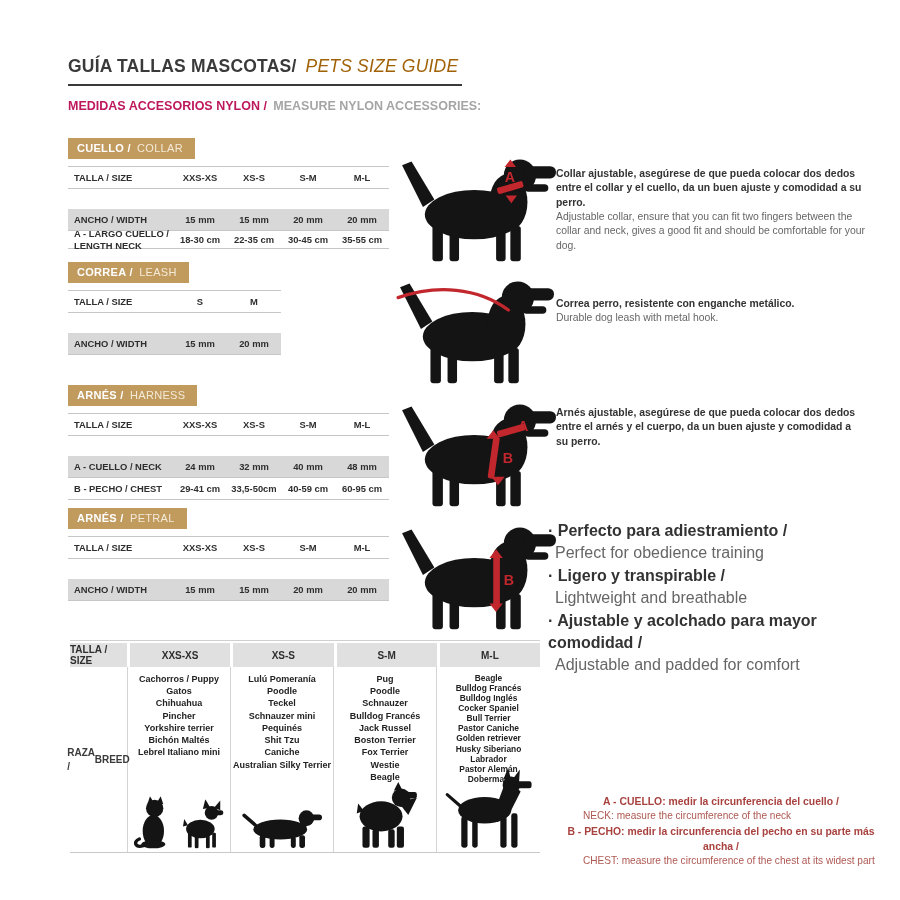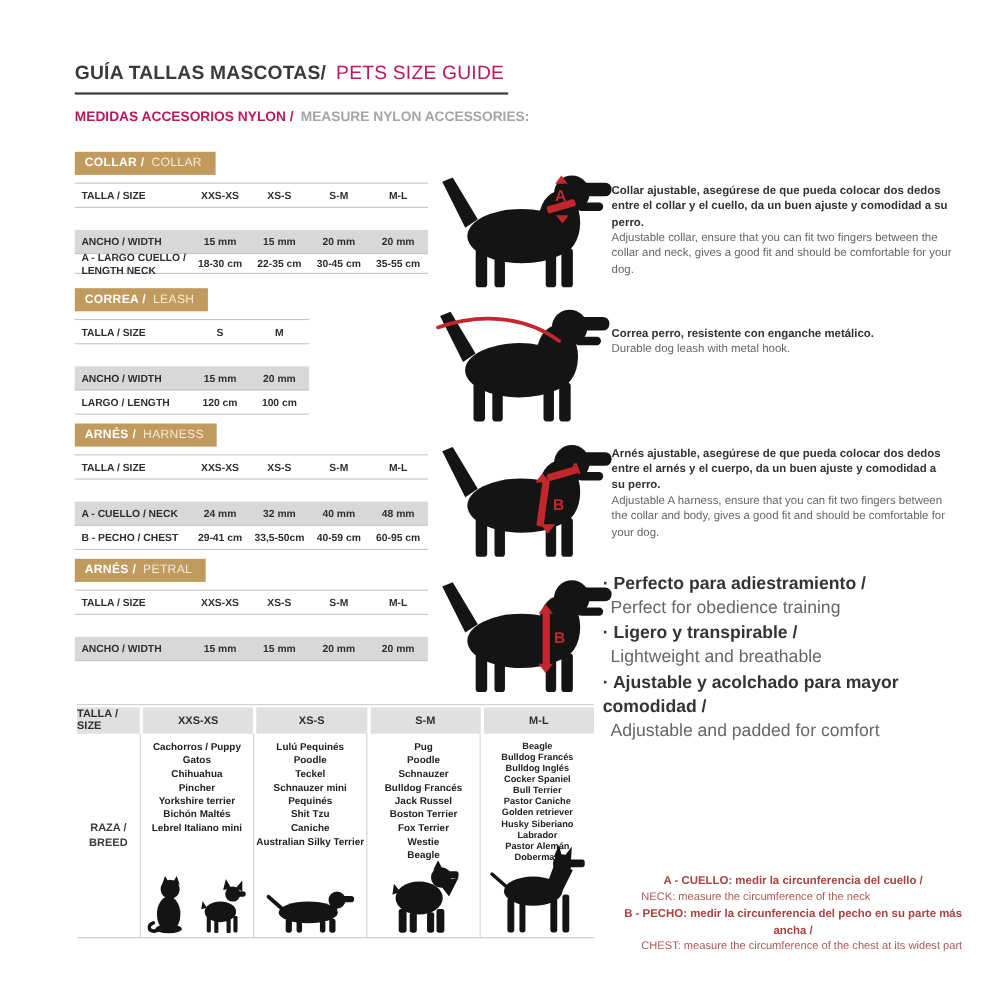--- a/index.html
+++ b/index.html
@@ -11,21 +11,21 @@
   }
   *{margin:0;padding:0;box-sizing:border-box;}
   html,body{background:#fff;}
   .page{position:relative;width:900px;height:900px;background:#fff;overflow:hidden;
         font-family:"Liberation Sans",sans-serif;color:var(--text-dark);}
 
   
   .title{position:absolute;left:68px;top:56px;width:394px;padding-bottom:7px;
          border-bottom:2px solid #3a3a3a;font-size:17.5px;letter-spacing:.2px;}
   .title-bold{font-weight:800;}
-  .title-light{font-weight:400;color:#be185d;margin-left:4px;}
+  .title-light{font-weight:400;color:#a16207;margin-left:4px;font-style:italic;}
   .subtitle{position:absolute;left:68px;top:99px;font-size:12.5px;font-weight:700;}
   .sub-bold{color:#be185d;}
   .sub-light{color:#a5a5a5;margin-left:3px;}
 
   
   .bar{position:absolute;left:68px;height:21px;line-height:21px;background:var(--tan);
        padding:0 12px 0 9px;font-size:11px;letter-spacing:.3px;}
   .bar-bold{color:#fff;font-weight:800;}
   .bar-light{color:#f4ead7;font-weight:400;margin-left:3px;}
 
@@ -57,21 +57,21 @@
                  font-weight:800;font-size:15px;}
 
   
   .breedtbl{position:absolute;left:70px;top:640px;width:470px;border-top:1px solid #d0d0d0;}
   .bt-head{display:flex;gap:3px;margin-top:2px;}
   .bt-hc{background:#e0e0e0;height:24px;display:flex;align-items:center;justify-content:center;
          font-weight:700;font-size:10px;color:#2e2e2e;}
   .bt-hc.lab{width:58px;}
   .bt-hc.col{width:102px;}
   .bt-body{display:flex;height:186px;border-bottom:1px solid #c9c9c9;}
-  .bt-lab{width:58px;border-right:1px solid #d4d4d4;display:flex;flex-direction:column;
+  .bt-lab{width:58px;border-right:1px solid #d4d4d4;display:flex;flex-direction:row;
           align-items:center;justify-content:center;font-weight:700;font-size:10px;line-height:1.35;}
   .bt-col{width:103px;position:relative;border-right:1px solid #d4d4d4;}
   .bt-col:last-child{border-right:none;}
   .breeds{padding-top:6px;text-align:center;font-weight:700;font-size:9px;line-height:1.36;color:#222;}
   .bt-col.tight .breeds{font-size:8.4px;line-height:1.2;}
   .sil{position:absolute;bottom:2px;left:0;right:0;display:flex;justify-content:center;
        align-items:flex-end;gap:4px;}
 
   
   .notes{position:absolute;left:556px;top:794px;width:330px;font-size:10.4px;line-height:1.45;}
@@ -171,21 +171,21 @@
   <div class="title">
     <span class="title-bold">GUÍA TALLAS MASCOTAS/</span>
     <span class="title-light">PETS SIZE GUIDE</span>
   </div>
   <div class="subtitle">
     <span class="sub-bold">MEDIDAS ACCESORIOS NYLON /</span>
     <span class="sub-light">MEASURE NYLON ACCESSORIES:</span>
   </div>
 
   <div class="bar" style="top:138px">
-    <span class="bar-bold">COLLAR /</span>
+    <span class="bar-bold">CUELLO /</span>
     <span class="bar-light">COLLAR</span>
   </div>
   <div class="tbl" style="top:166px;width:321px">
     <div class="trow h22">
       <div class="tc lab">TALLA / SIZE</div>
       <div class="tc val">XXS-XS</div>
       <div class="tc val">XS-S</div>
       <div class="tc val">S-M</div>
       <div class="tc val">M-L</div>
     </div>
@@ -225,25 +225,20 @@
   <div class="tbl" style="top:290px;width:213px">
     <div class="trow h22">
       <div class="tc lab">TALLA / SIZE</div>
       <div class="tc val">S</div>
       <div class="tc val">M</div>
     </div>
     <div class="trow h22 shaded">
       <div class="tc lab">ANCHO / WIDTH</div>
       <div class="tc val">15 mm</div>
       <div class="tc val">20 mm</div>
-    </div>
-    <div class="trow h22">
-      <div class="tc lab">LARGO / LENGTH</div>
-      <div class="tc val">120 cm</div>
-      <div class="tc val">100 cm</div>
     </div>
   </div>
   <svg class="dogfig" style="left:396px;top:272px" viewBox="0 0 170 120">
     <use href="#dog-base"></use>
     <path class="red-stroke" d="M118,40 C86,16 42,13 2,27" stroke-width="3.5" stroke-linecap="round"></path>
   </svg>
   <div class="desc" style="top:297px">
     <div class="desc-bold">Correa perro, resistente con enganche metálico.</div>
     <div class="desc-light">Durable dog leash with metal hook.</div>
   </div>
@@ -281,21 +276,20 @@
       <rect class="red-mark" x="104" y="34" width="30" height="7" rx="2" transform="rotate(-16 119 38)"></rect>
       <rect class="red-mark" x="97" y="44" width="7" height="44" rx="2" transform="rotate(8 100 66)"></rect>
       <polygon class="red-mark" points="93,46 100,37 107,46"></polygon>
       <polygon class="red-mark" points="98,86 105,95 112,86"></polygon>
       <text class="marker-letter" x="126" y="38">A</text>
       <text class="marker-letter" x="110" y="72">B</text>
     </g>
   </svg>
   <div class="desc" style="top:406px">
     <div class="desc-bold">Arnés ajustable, asegúrese de que pueda colocar dos dedos entre el arnés y el cuerpo, da un buen ajuste y comodidad a su perro.</div>
-    <div class="desc-light">Adjustable A harness, ensure that you can fit two fingers between the collar and body, gives a good fit and should be comfortable for your dog.</div>
   </div>
 
   <div class="bar" style="top:508px">
     <span class="bar-bold">ARNÉS /</span>
     <span class="bar-light">PETRAL</span>
   </div>
   <div class="tbl" style="top:536px;width:321px">
     <div class="trow h22">
       <div class="tc lab">TALLA / SIZE</div>
       <div class="tc val">XXS-XS</div>
@@ -356,21 +350,21 @@
           <svg width="40" height="54" viewBox="0 0 60 80">
               <use href="#cat-sil"></use>
             </svg>
           <svg width="46" height="52" viewBox="0 0 74 80">
               <use href="#chihuahua-sil"></use>
             </svg>
         </div>
       </div>
       <div class="bt-col">
         <div class="breeds">
-          <div>Lulú Pequinés</div>
+          <div>Lulú Pomeranía</div>
           <div>Poodle</div>
           <div>Teckel</div>
           <div>Schnauzer mini</div>
           <div>Pequinés</div>
           <div>Shit Tzu</div>
           <div>Caniche</div>
           <div>Australian Silky Terrier</div>
         </div>
         <div class="sil">
           <svg width="82" height="46" viewBox="0 0 115 65">

